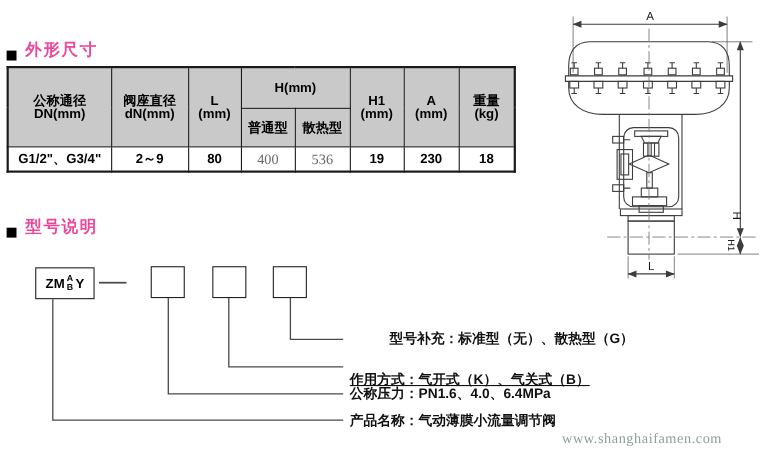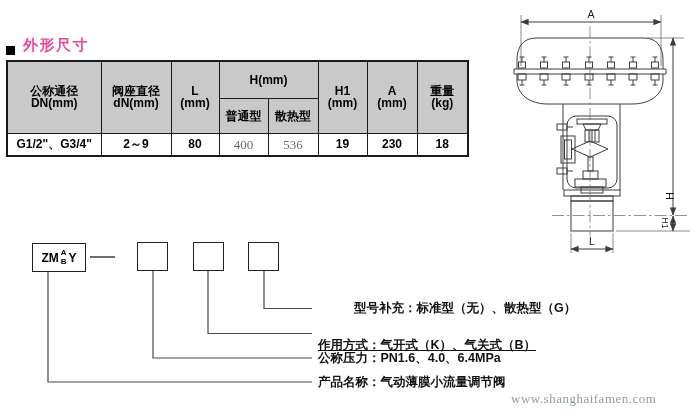--- a/index.html
+++ b/index.html
@@ -123,20 +123,24 @@
       <td class="val">80</td>
       <td class="val-muted">400</td>
       <td class="val-muted">536</td>
       <td class="val">19</td>
       <td class="val">230</td>
       <td class="val">18</td>
     </tr>
   </tbody>
     </table>
 
+  <div class="sec-title" style="left:6px;top:197px;">
+    <span class="sq"></span>
+    <span>型号说明</span>
+  </div>
 
   <div class="codebox">
     <span class="big">ZM</span>
     <span class="stack">
       <span>A</span>
       <span>B</span>
     </span>
     <span class="big">Y</span>
   </div>
 

